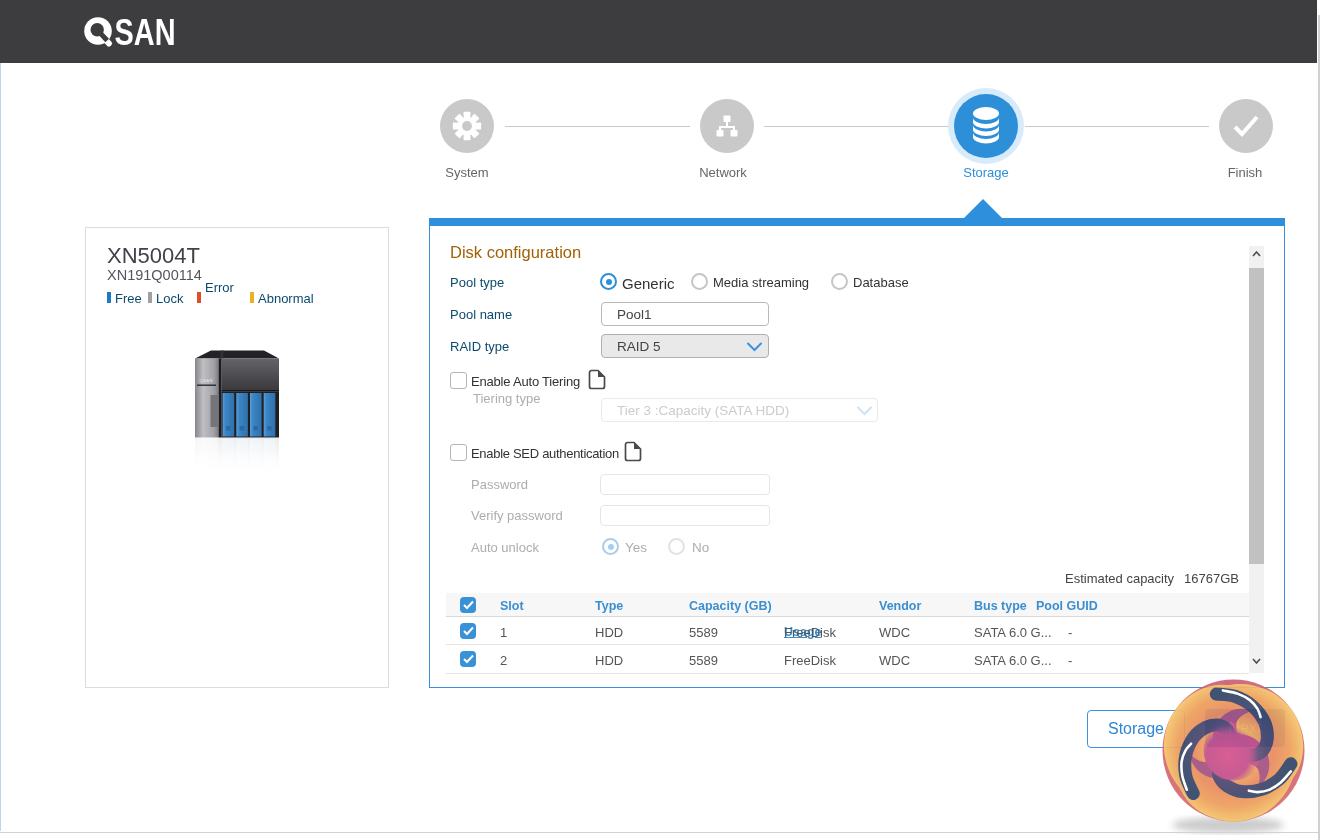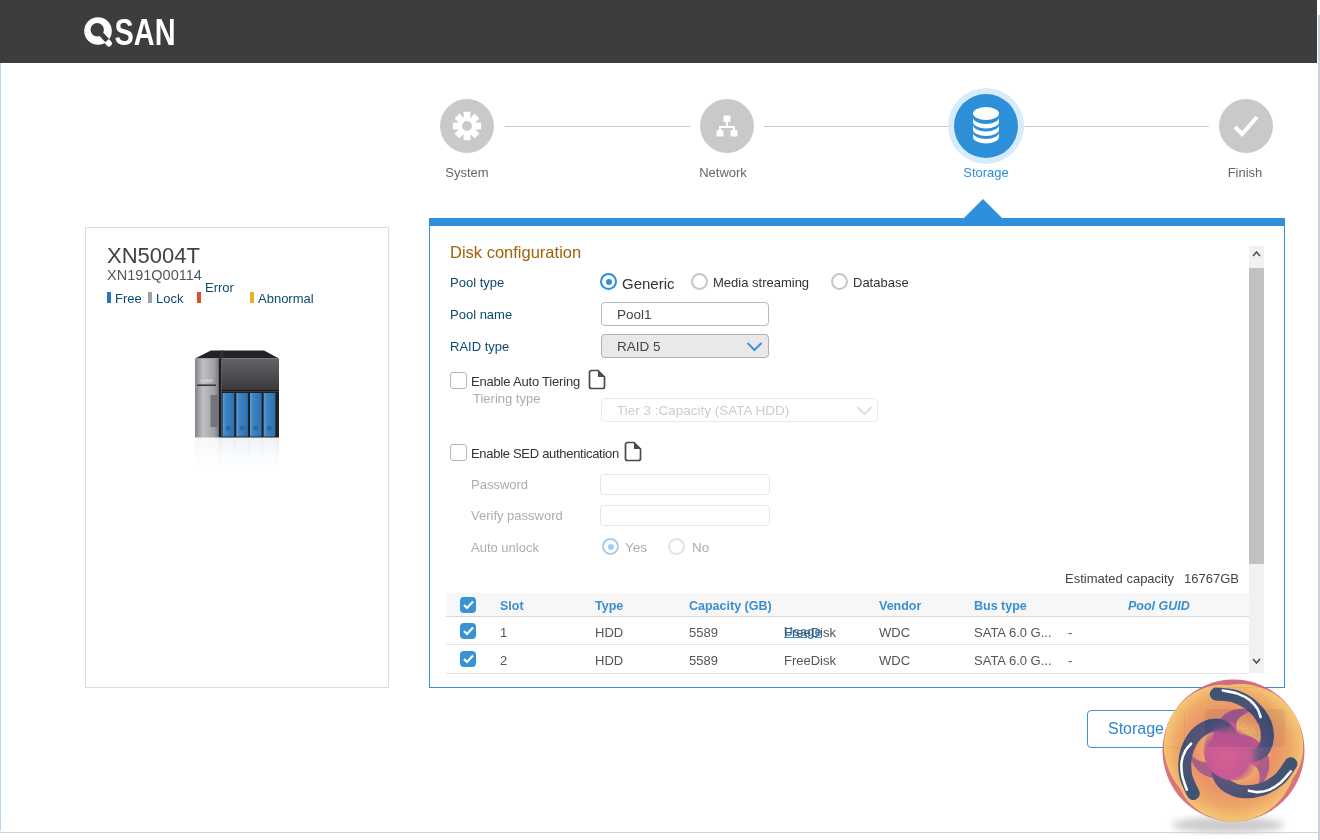--- a/index.html
+++ b/index.html
@@ -239,21 +239,21 @@
 <div class="abs lbl" style="left:1184px; top:571px; color:#444;">16767GB</div>
 
 <div class="abs" style="left:446px; top:593px; width:803px; height:24px; background:#f7f7f8; border-bottom:1px solid #d9d9d9;"></div>
 <div class="abs bluecb" style="left:460px; top:597px;"></div>
 <div class="abs th" style="left:500px; top:599px;">Slot</div>
 <div class="abs th" style="left:595px; top:599px;">Type</div>
 <div class="abs th" style="left:689px; top:599px;">Capacity (GB)</div>
 <div class="abs th" style="left:784px; top:625px;text-decoration:underline;">Usage</div>
 <div class="abs th" style="left:879px; top:599px;">Vendor</div>
 <div class="abs th" style="left:974px; top:599px;">Bus type</div>
-<div class="abs th" style="left:1128px; top:599px;font-style:italic;">Pool GUID</div>
+<div class="abs th" style="left:1036px; top:599px;">Pool GUID</div>
 
 <div class="abs" style="left:446px; top:617px; width:803px; height:28px; border-bottom:1px solid #e5e5e5;"></div>
 <div class="abs bluecb" style="left:460px; top:623px;"></div>
 <div class="abs td" style="left:500px; top:625px;">1</div>
 <div class="abs td" style="left:595px; top:625px;">HDD</div>
 <div class="abs td" style="left:689px; top:625px;">5589</div>
 <div class="abs td" style="left:784px; top:625px;">FreeDisk</div>
 <div class="abs td" style="left:879px; top:625px;">WDC</div>
 <div class="abs td" style="left:974px; top:625px;">SATA 6.0 G...</div>
 <div class="abs td" style="left:1068px; top:625px;">-</div>

